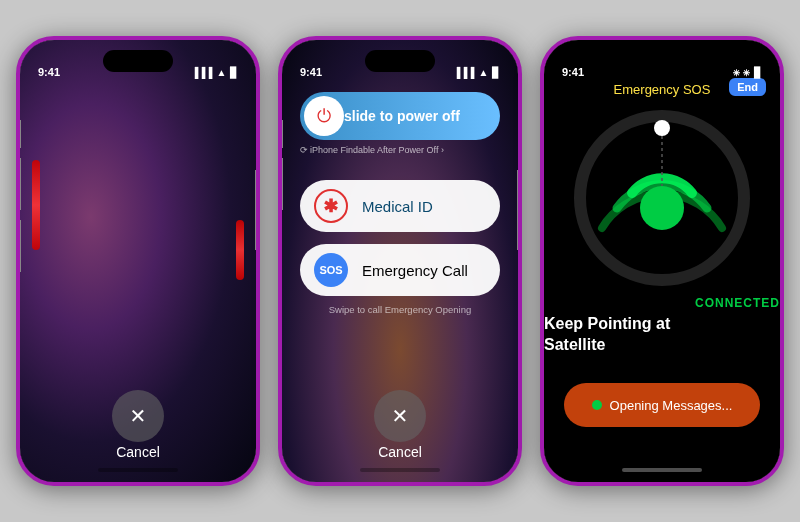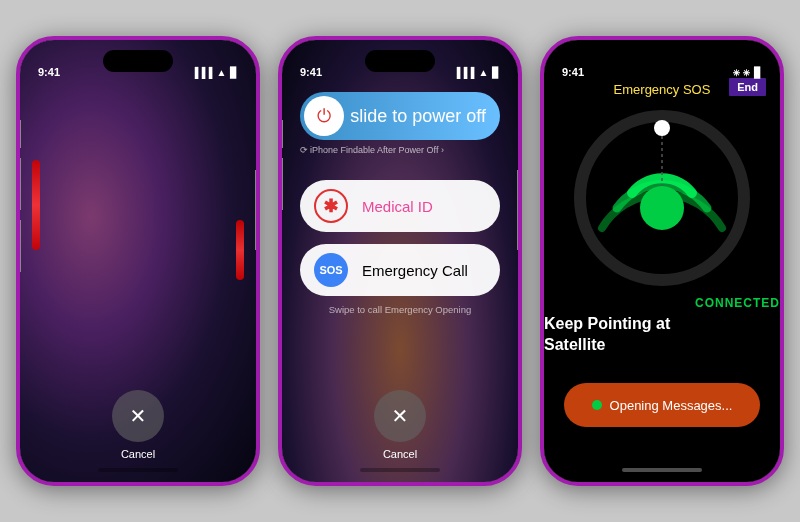--- a/index.html
+++ b/index.html
@@ -148,21 +148,21 @@
       font-size: 20px;
       font-weight: 300;
       line-height: 1;
     }
     .cancel-label {
       position: absolute;
       bottom: 22px;
       left: 50%;
       transform: translateX(-50%);
       color: #fff;
-      font-size: 11px;
+      font-size: 14px;
       white-space: nowrap;
     }
 
     
     .phone2-bg {
       position: absolute;
       inset: 0;
       background: radial-gradient(ellipse at 50% 70%, #7b4a30 0%, #4a2a50 40%, #1a1030 70%, #050510 100%);
     }
     .slider-container {
@@ -189,24 +189,24 @@
       align-items: center;
       justify-content: center;
       flex-shrink: 0;
     }
     .slider-thumb .power-icon {
       color: #e03030;
       font-size: 18px;
     }
     .slider-text {
       flex: 1;
-      text-align: right;
-      color: #fff;
-      font-size: 18px;
-      font-weight: 400;
+      text-align: left;
+      color: #fff;
+      font-size: 14px;
+      font-weight: 700;
       padding-right: 10px;
     }
     .findable-text {
       text-align: left;
       color: rgba(255,255,255,0.65);
       font-size: 9px;
       margin-top: 5px;
     }
     .medical-btn {
       position: absolute;
@@ -227,21 +227,21 @@
       border-radius: 50%;
       border: 2px solid #e03030;
       display: flex;
       align-items: center;
       justify-content: center;
       color: #e03030;
       font-size: 18px;
       font-weight: 600;
     }
     .medical-label {
-      color: #ec4899;
+      color: #0c4a6e;
       font-size: 15px;
       font-weight: 400;
     }
     .emergency-btn {
       position: absolute;
       top: 204px;
       left: 18px;
       right: 18px;
       height: 52px;
       border-radius: 26px;
@@ -291,26 +291,26 @@
       right: 0;
       text-align: center;
       color: #fde047;
       font-size: 13px;
       font-weight: 500;
     }
     .end-btn {
       position: absolute;
       top: 38px;
       right: 14px;
-      background: #4c1d95;
+      background: #3b82f6;
       color: #fff;
       font-size: 11px;
       font-weight: 600;
       padding: 3px 8px;
-      border-radius: 1px;
+      border-radius: 6px;
     }
     .satellite-visual {
       position: absolute;
       top: 68px;
       left: 50%;
       transform: translateX(-50%);
       width: 180px;
       height: 180px;
     }
     .satellite-visual svg {

